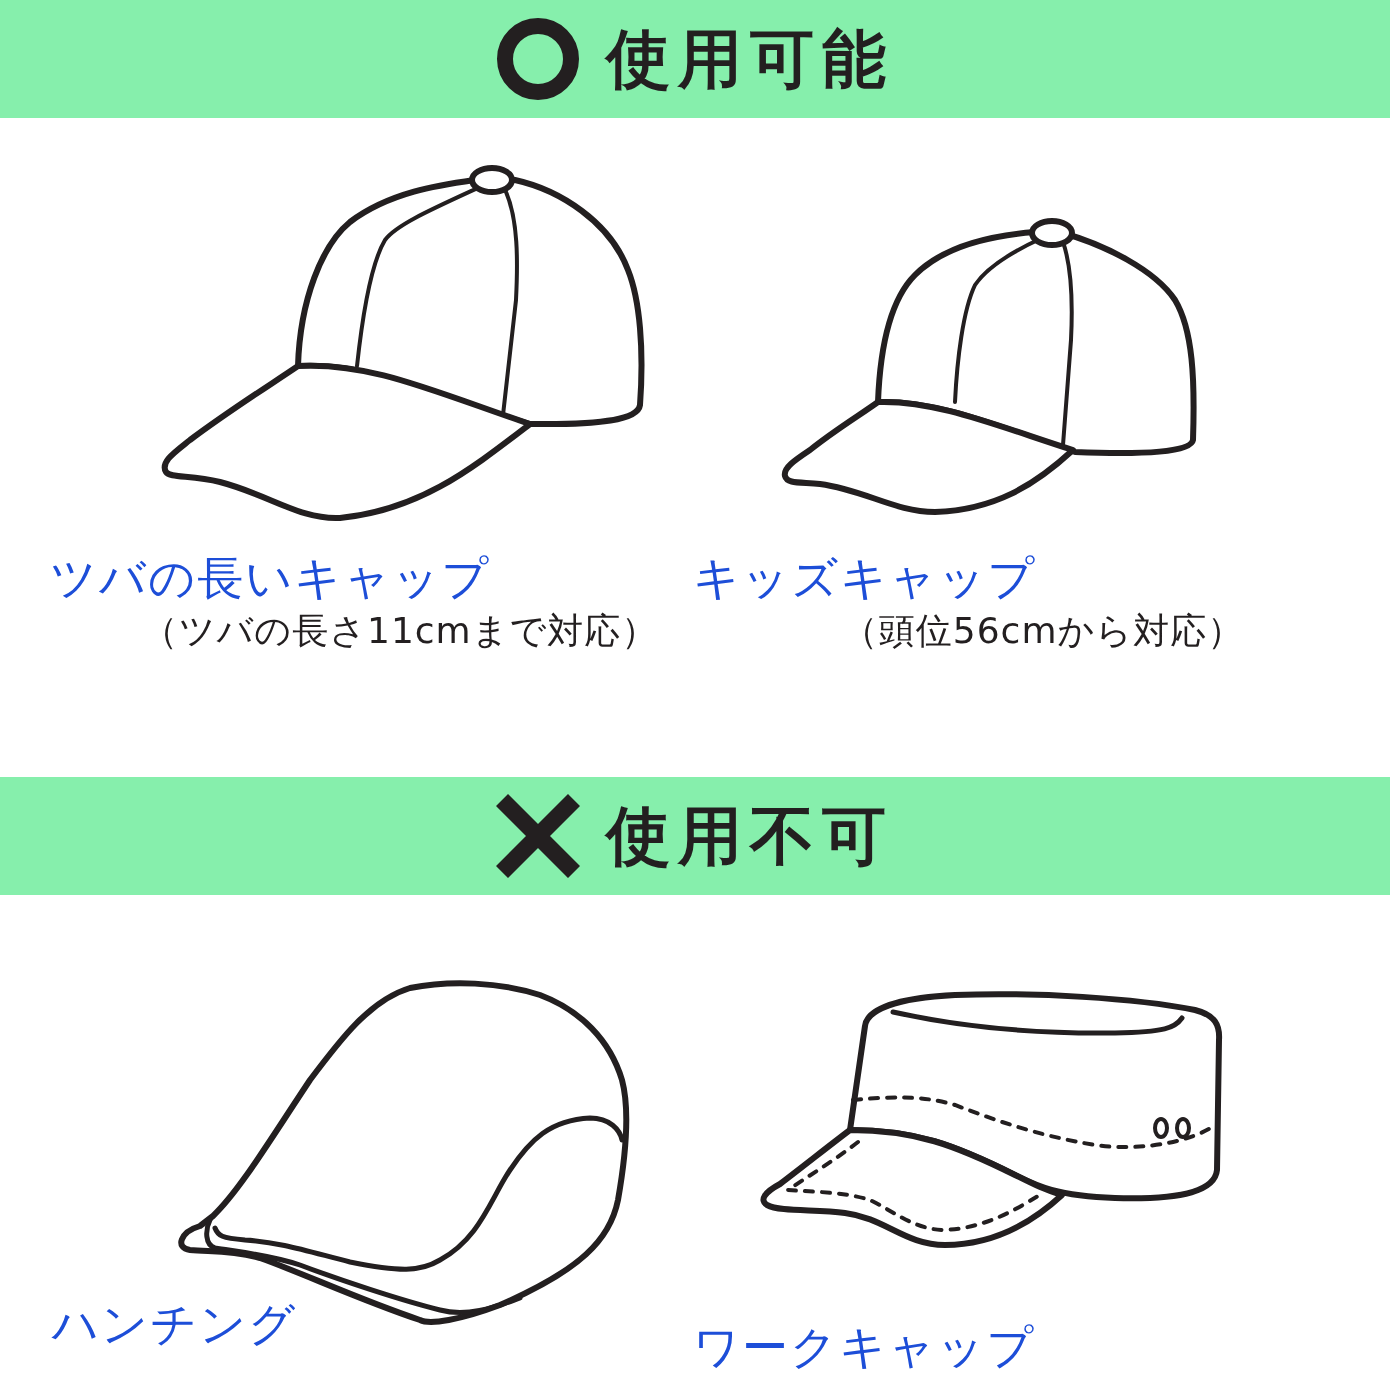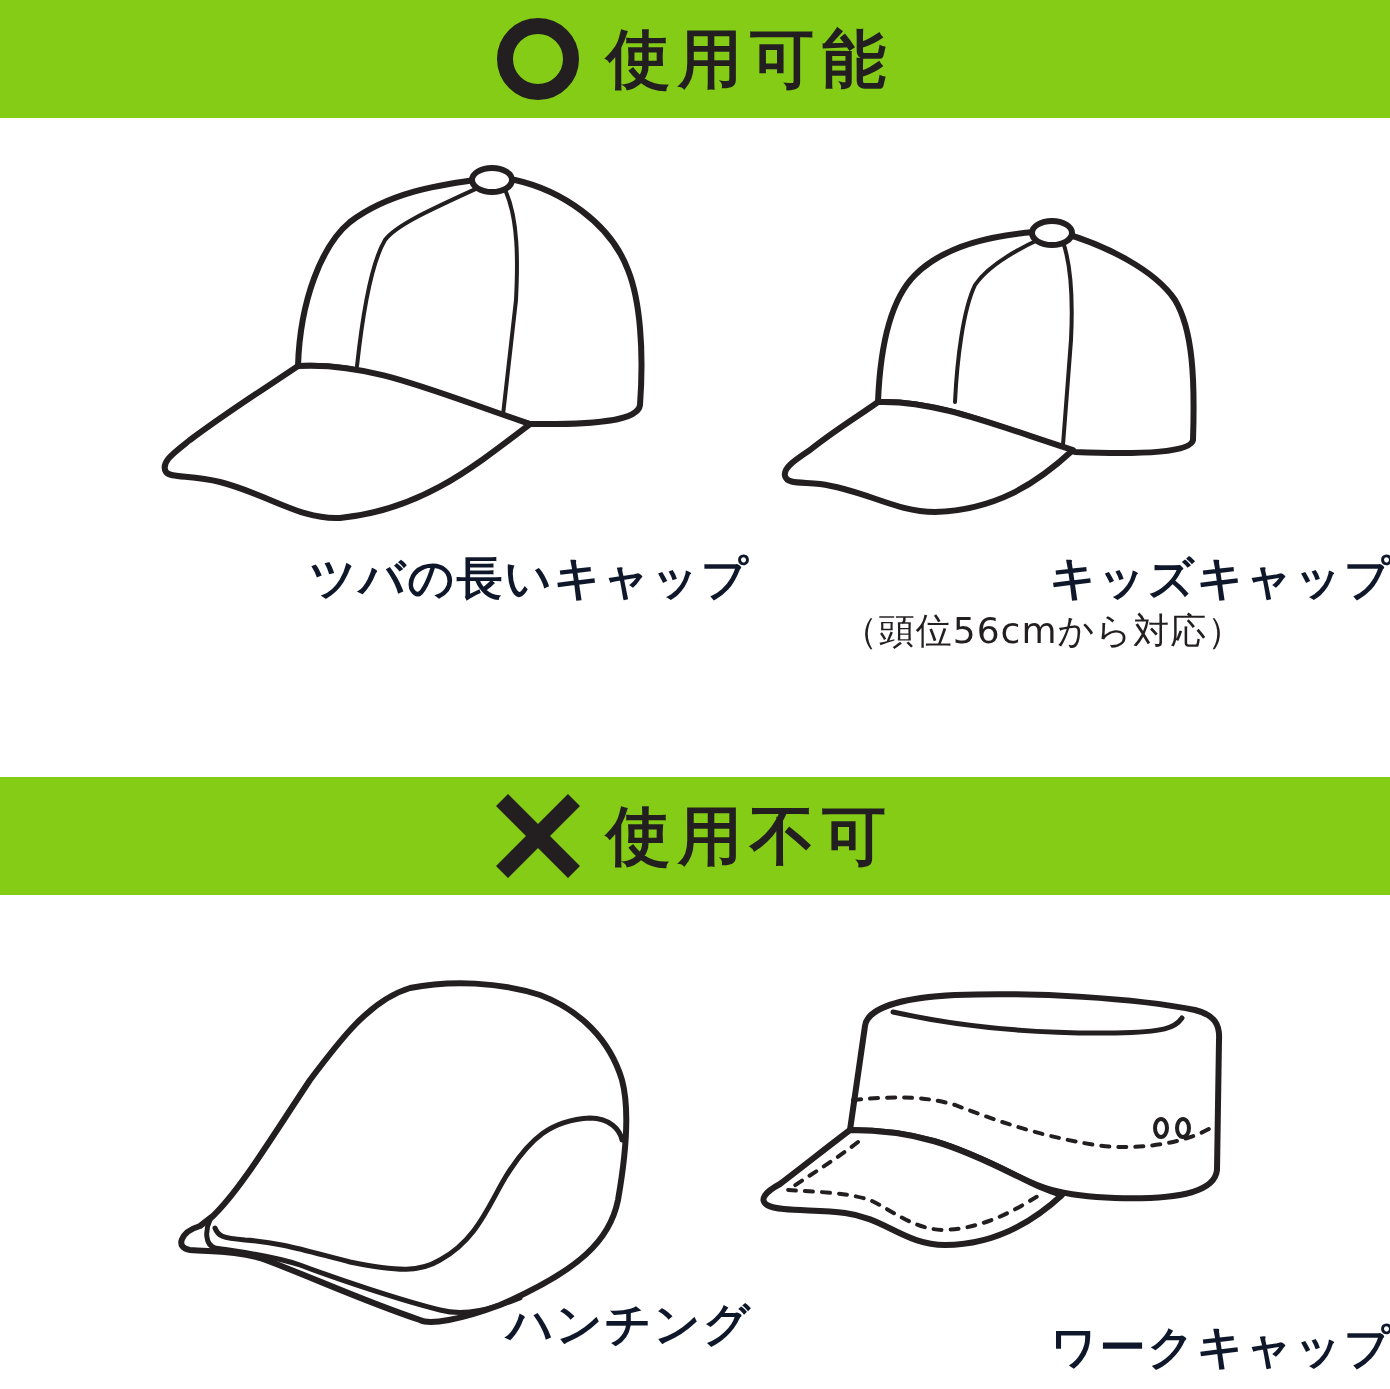--- a/index.html
+++ b/index.html
@@ -2,36 +2,36 @@
 <html><head>
   <meta charset="utf-8">
   <style>
     html, body { margin: 0; padding: 0; }
     body {
       width: 1390px; height: 1389px; position: relative; overflow: hidden;
       background: #ffffff; color: #231f20;
       font-family: "DejaVu Sans", "Liberation Sans", sans-serif;
     }
     .band {
-      position: absolute; left: 0; width: 1390px; background: #84cc16;
+      position: absolute; left: 0; width: 1390px; background: #86efac;
       display: flex; align-items: center; justify-content: center;
     }
     .band-ok { top: 0; height: 118px; }
     .band-ng { top: 777px; height: 118px; justify-content: center; }
     .band-inner { display: flex; align-items: center; gap: 26px; }
     .band-title {
       font-size: 64px; font-weight: bold; letter-spacing: 8px; color: #231f20;
       line-height: 1;
     }
     .mark { width: 84px; height: 84px; display: block; }
     .item { position: absolute; }
     .item svg { position: absolute; left: 0; top: 0; overflow: visible; }
     .label-main {
-      position: absolute; width: 700px; text-align: right;
-      font-size: 46px; font-weight: bold; color: #0f172a; letter-spacing: 2px;
+      position: absolute; width: 700px; text-align: left;
+      font-size: 46px; font-weight: normal; color: #1d4ed8; letter-spacing: 2px;
       line-height: 1;
     }
     .label-sub {
       position: absolute; width: 700px; text-align: center;
       font-size: 36px; font-weight: normal; color: #231f20; letter-spacing: 1px;
       line-height: 1;
     }
     .stroke { fill: #fff; stroke: #231f20; stroke-width: 6; stroke-linejoin: round; stroke-linecap: round; }
     .thin { fill: none; stroke: #231f20; stroke-width: 4; stroke-linecap: round; }
     .dash { fill: none; stroke: #231f20; stroke-width: 4; stroke-dasharray: 8 9; stroke-linecap: round; }
@@ -54,20 +54,21 @@
     <path class="stroke" d="M298,366 C300,300 322,245 350,222 C390,192 440,185 475,180 L515,180 C560,190 610,222 628,270 C640,300 644,350 640,405 C638,420 600,425 530,424 L500,415 C430,390 360,362 298,366 Z"></path>
 
     <path class="thin" d="M480,187 C430,210 396,225 385,240 C370,265 362,320 357,366"></path>
     <path class="thin" d="M506,192 C518,220 518,260 516,300 L503,415"></path>
 
     <ellipse class="stroke" cx="492" cy="180" rx="20" ry="12"></ellipse>
 
     <path class="stroke" d="M298,366 C370,362 430,390 530,424 C470,470 420,510 340,518 C300,520 270,495 220,482 C190,475 170,478 166,472 C160,462 175,452 190,440 C230,410 270,385 298,366 Z"></path>
   </svg>
   <div class="label-main" style="left:50px;top:555px;">ツバの長いキャップ</div>
+  <div class="label-sub" style="left:50px;top:613px;">（ツバの長さ11cmまで対応）</div>
 </div>
 
 <div class="item" style="left:695px;top:0;width:700px;height:700px;">
   <svg width="700" height="560">
     <path class="stroke" d="M183,402 C185,350 195,300 220,275 C250,245 300,235 340,232 L368,233 C410,245 460,270 480,300 C498,330 500,380 498,440 C496,452 450,455 380,452 L362,446 C300,425 240,400 183,402 Z"></path>
     <path class="thin" d="M347,238 C310,255 290,270 280,285 C268,310 262,360 260,402"></path>
     <path class="thin" d="M368,242 C376,265 378,300 376,340 L368,445"></path>
     <ellipse class="stroke" cx="357" cy="233" rx="20" ry="12"></ellipse>
     <path class="stroke" d="M183,402 C240,400 300,425 378,450 C340,485 300,510 240,512 C200,512 170,490 125,484 C105,482 92,484 90,476 C88,468 100,460 115,450 C140,430 165,415 183,402 Z"></path>
   </svg>

